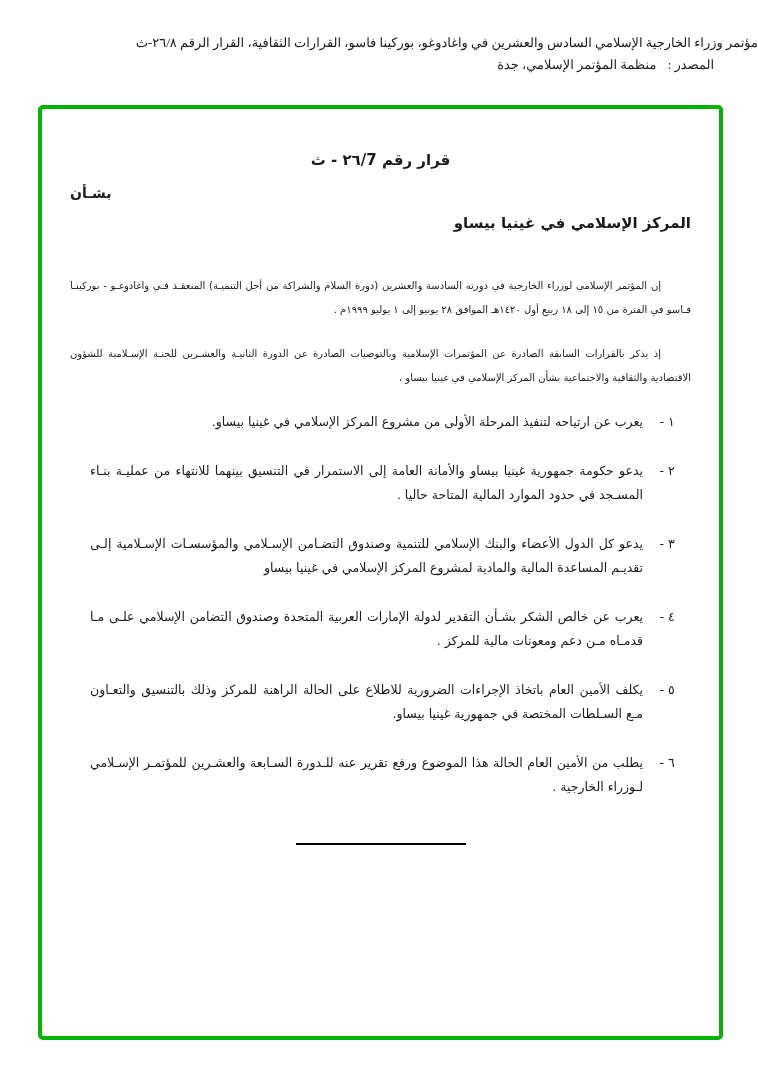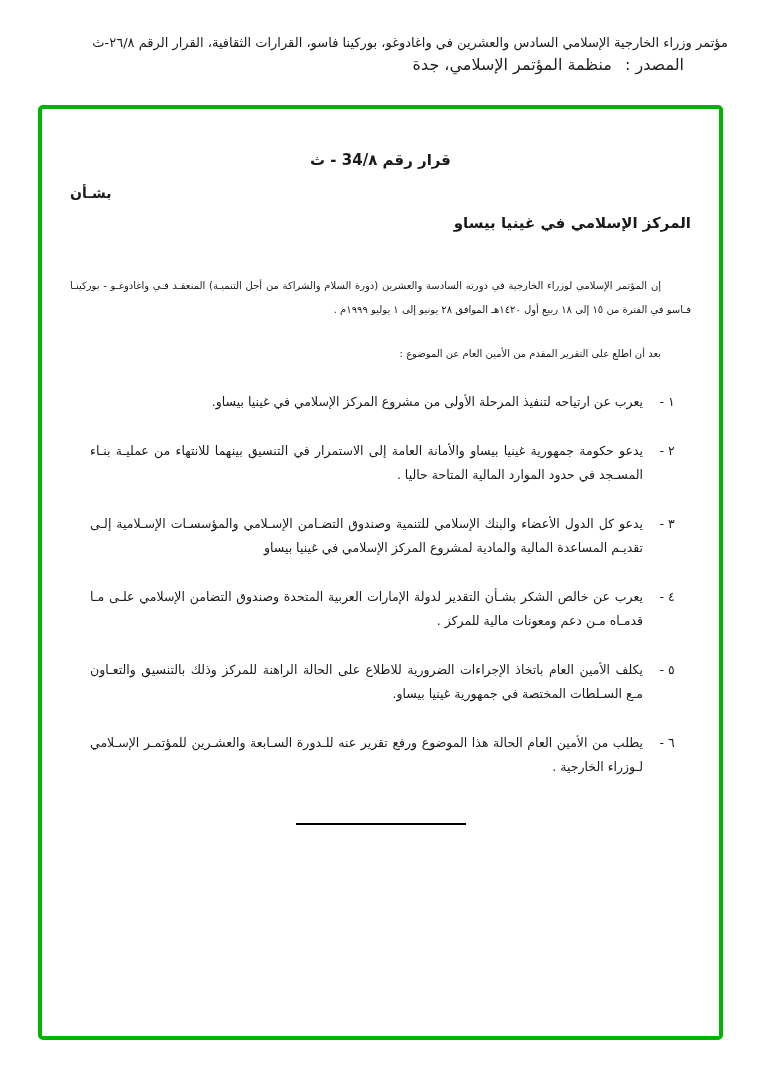--- a/index.html
+++ b/index.html
@@ -13,32 +13,33 @@
     height: 1078px;
     background: #ffffff;
     font-family: "DejaVu Sans", sans-serif;
     color: #1a1a1a;
     overflow: hidden;
     direction: rtl;
   }
   .top-header {
     position: absolute;
     top: 34px;
-    right: 30px;
+    right: 0;
     left: 14px;
     text-align: right;
     direction: rtl;
+    font-family: Liberation Serif, serif;
   }
   .header-citation {
     font-size: 13px;
     line-height: 18px;
     white-space: nowrap;
   }
   .source-line {
-    font-size: 16px;
+    font-size: 13px;
     line-height: 14px;
     margin-top: 6px;
     padding-right: 44px;
     color: #222;
   }
   .source-line .src-label { margin-left: 8px; }
   .green-frame {
     position: absolute;
     top: 105px;
     left: 38px;
@@ -119,28 +120,28 @@
   <div class="top-header">
     <div class="header-citation">مؤتمر وزراء الخارجية الإسلامي السادس والعشرين في واغادوغو، بوركينا فاسو، القرارات الثقافية، القرار الرقم ٢٦/٨-ث</div>
     <div class="source-line">
       <span class="src-label">المصدر :</span>
       <span class="src-value">منظمة المؤتمر الإسلامي، جدة</span>
     </div>
   </div>
 
   <div class="green-frame" style="border-color: rgb(0, 180, 0);">
 
-    <div class="doc-title">قرار رقم 34/٨ - ث</div>
+    <div class="doc-title">قرار رقم ٢٦/7 - ث</div>
     <div class="doc-regarding">بشـأن</div>
     <div class="doc-subject">المركز الإسلامي في غينيا بيساو</div>
 
     <div class="doc-body">
 
       <p class="para">إن المؤتمر الإسلامي لوزراء الخارجية في دورته السادسة والعشرين (دورة السلام والشراكة من أجل التنميـة) المنعقـد فـي واغادوغـو - بوركينـا فـاسو في الفترة من ١٥ إلى ١٨ ربيع أول ١٤٢٠هـ الموافق ٢٨ يونيو إلى ١ يوليو ١٩٩٩م .</p>
-      <p class="para lead-in">بعد أن اطلع على التقرير المقدم من الأمين العام عن الموضوع :</p>
+      <p class="para">إذ يذكر بالقرارات السابقة الصادرة عن المؤتمرات الإسلامية وبالتوصيات الصادرة عن الدورة الثانيـة والعشـرين للجنـة الإسـلامية للشؤون الاقتصادية والثقافية والاجتماعية بشأن المركز الإسلامي في غينيا بيساو ،</p>
 
       <div class="items">
 
         <div class="list-item">
           <div class="item-num">١ -</div>
           <div class="item-text">يعرب عن ارتياحه لتنفيذ المرحلة الأولى من مشروع المركز الإسلامي في غينيا بيساو.</div>
         </div>
 
         <div class="list-item">
           <div class="item-num">٢ -</div>

